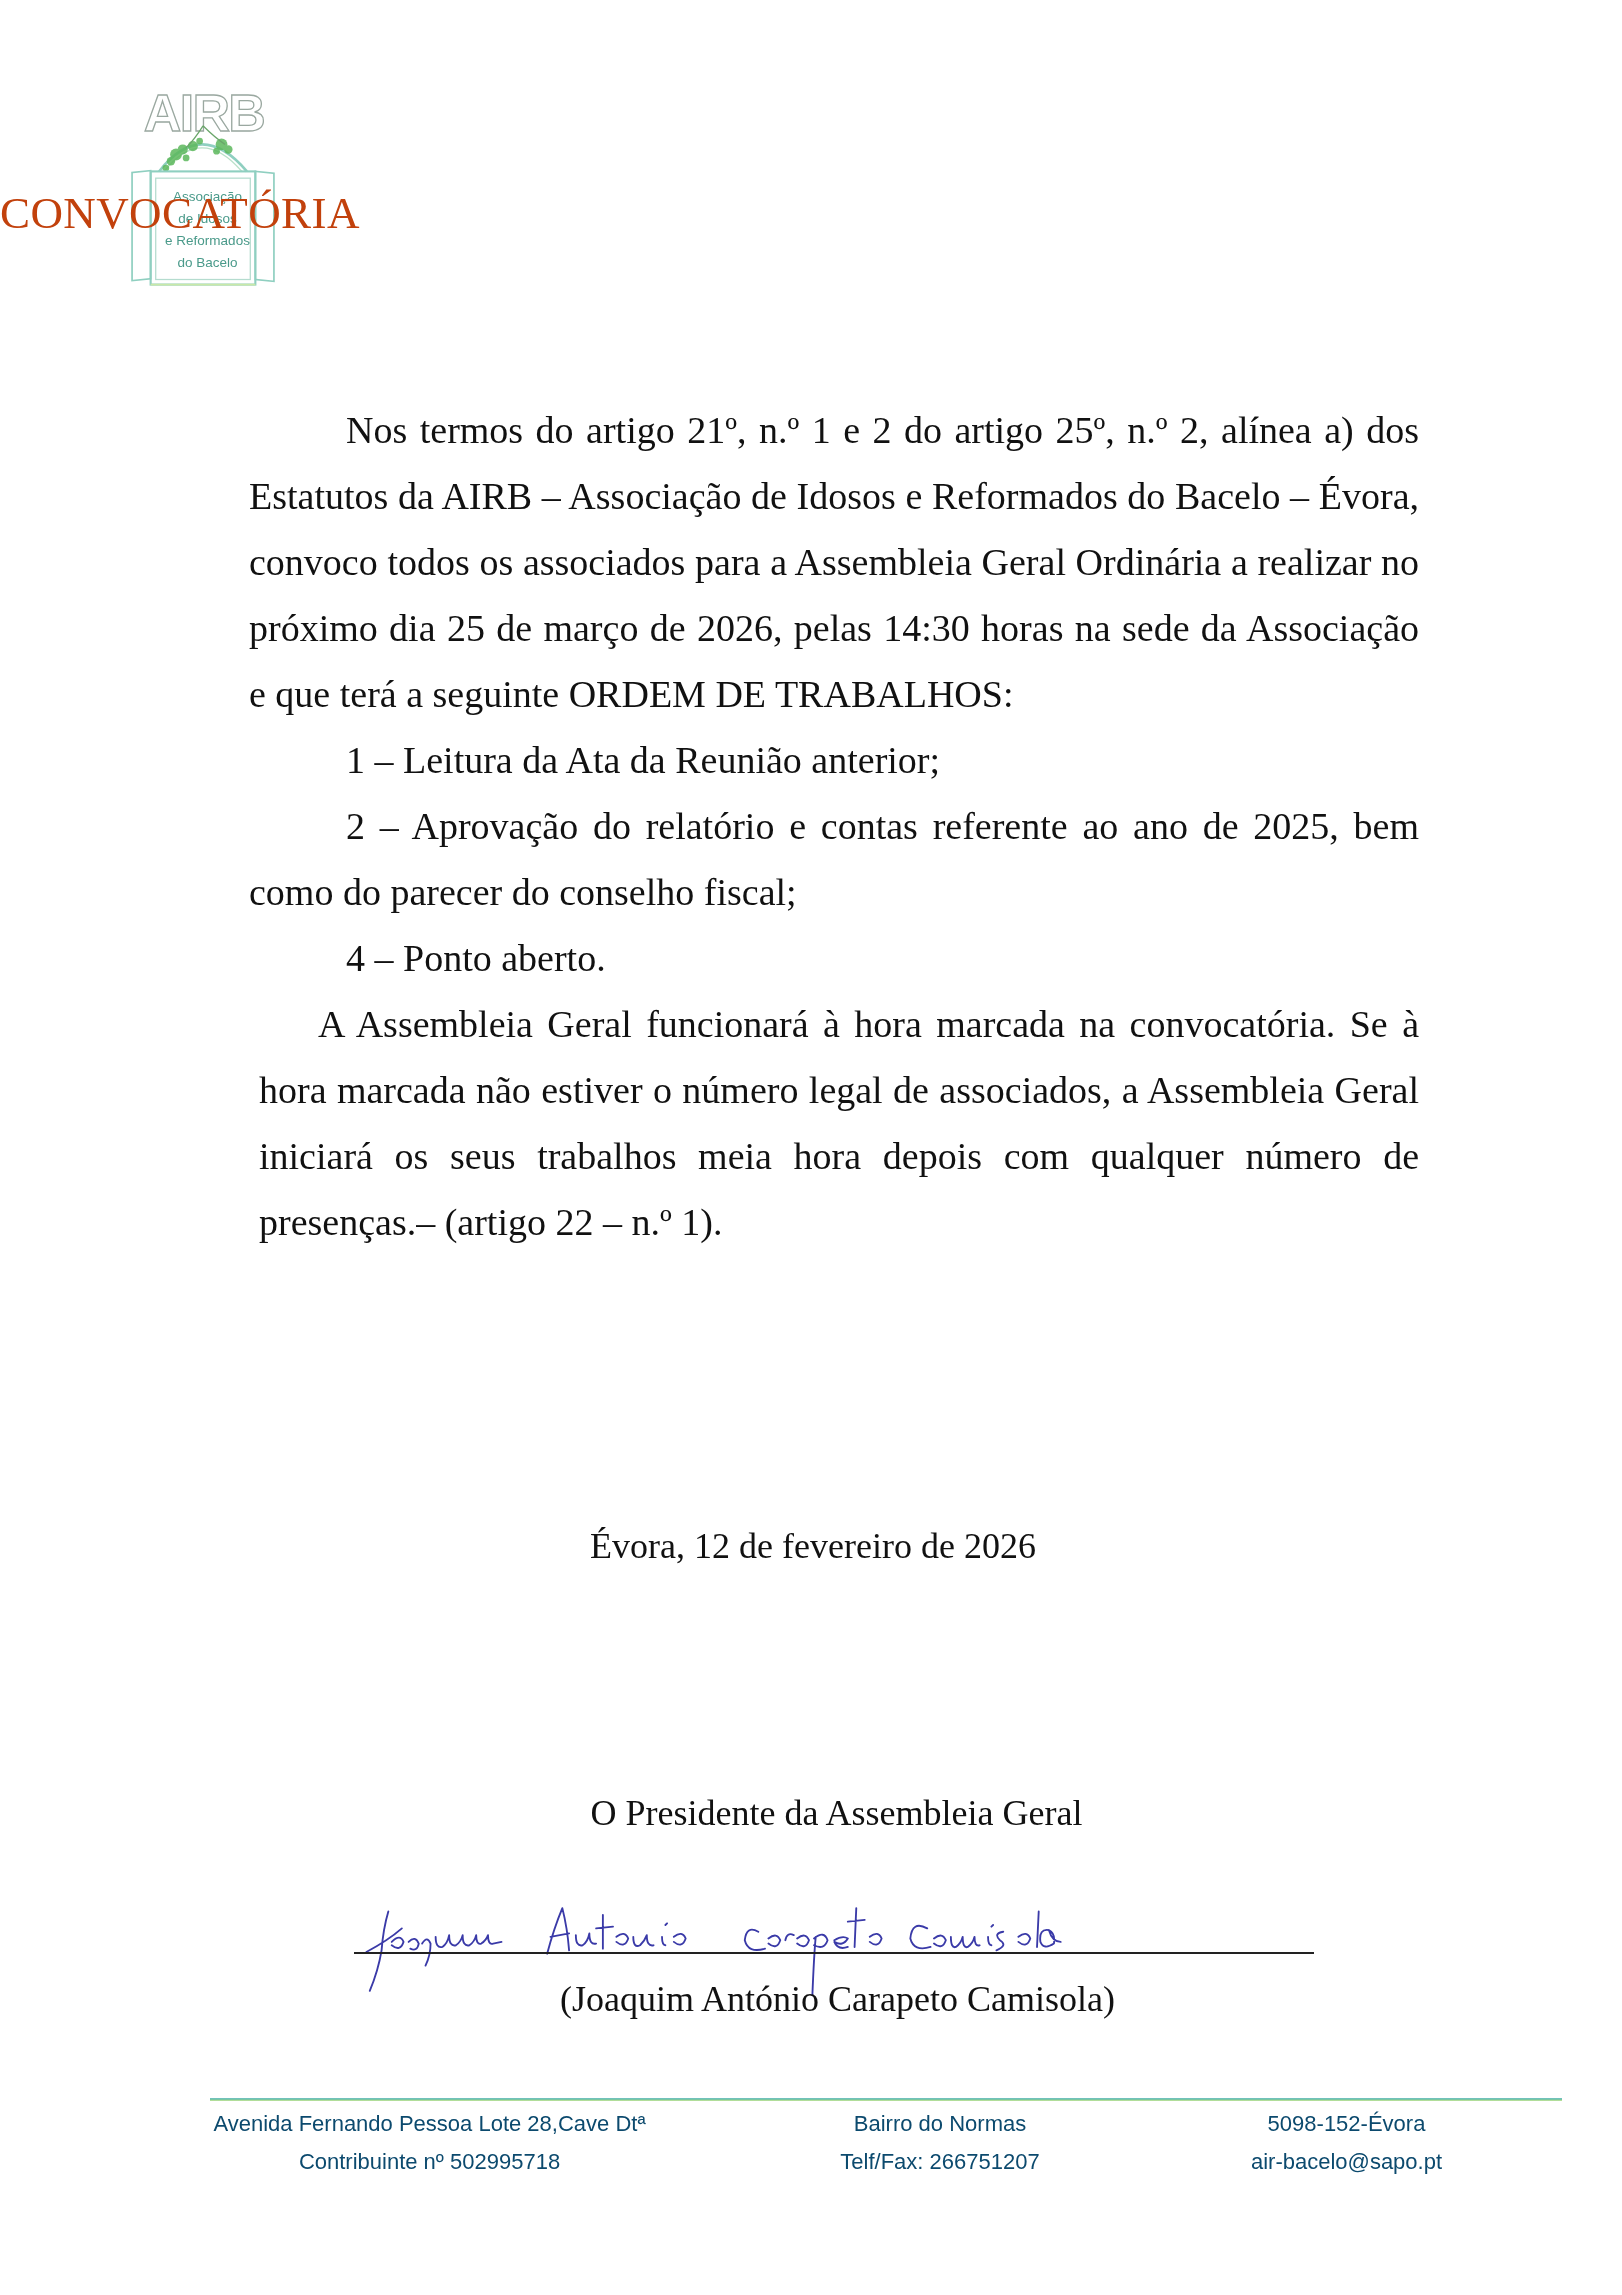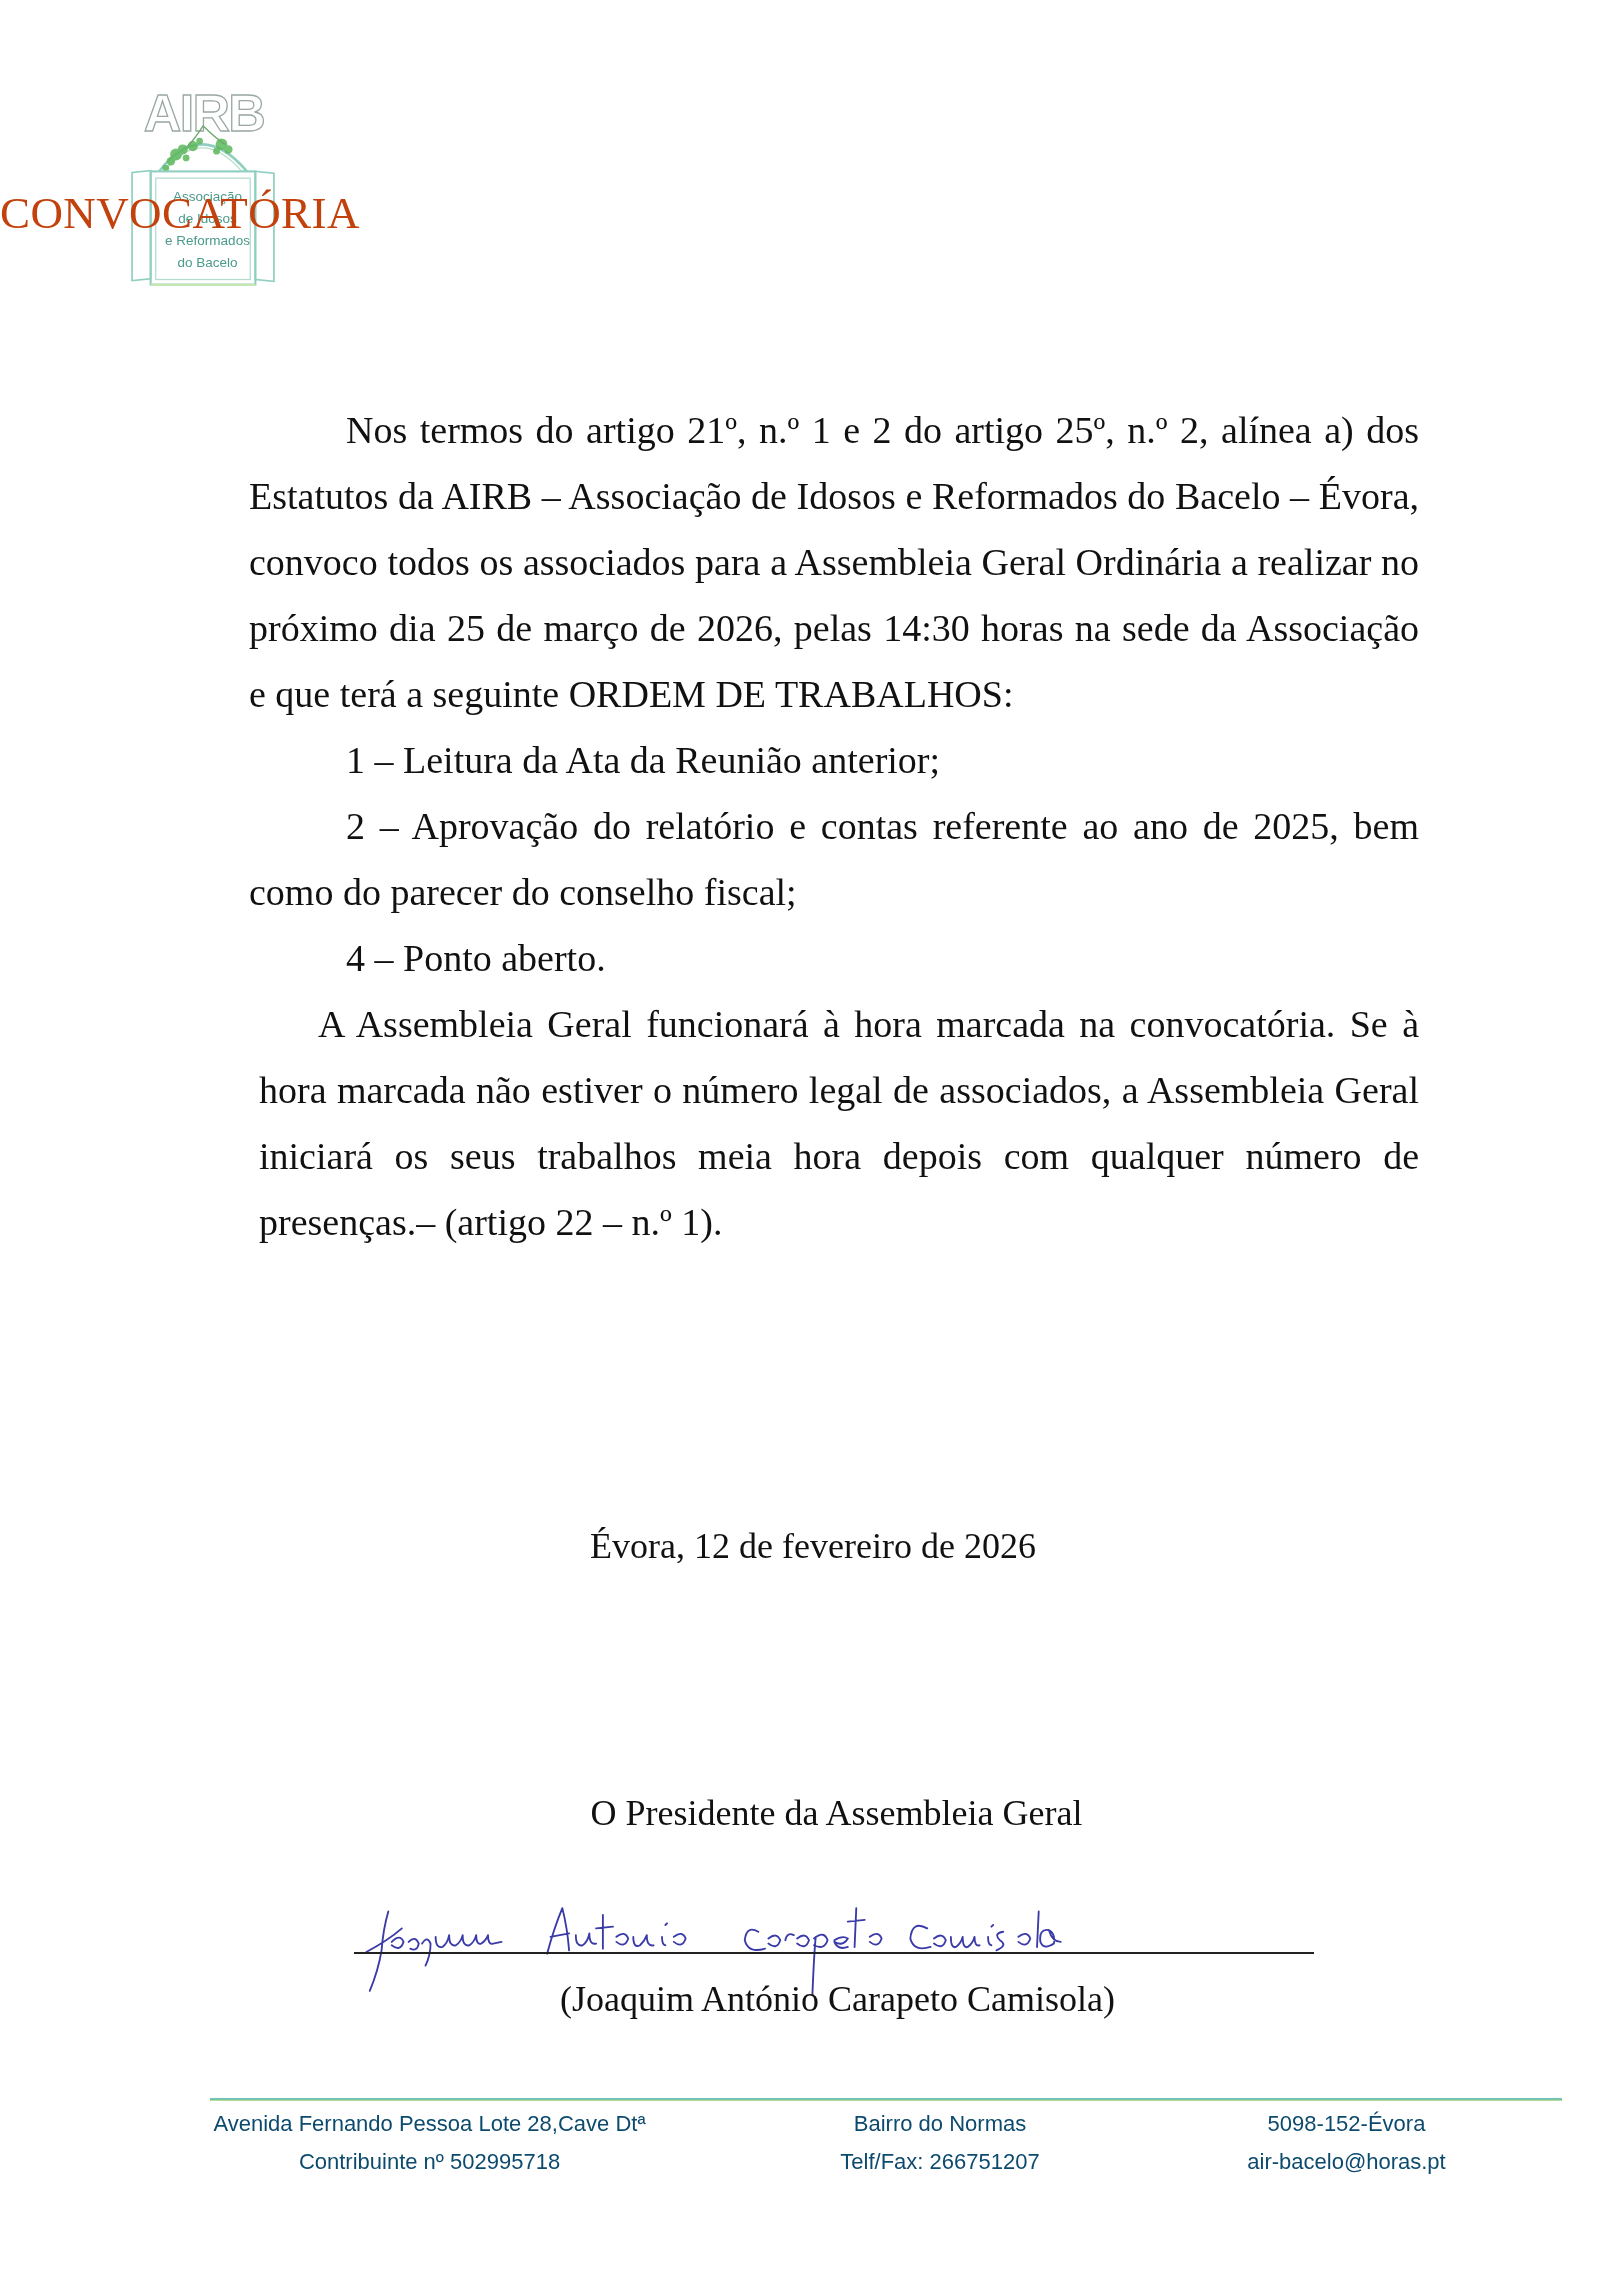--- a/index.html
+++ b/index.html
@@ -117,18 +117,18 @@
     <div class="fcol fcol-1">
       <div>Avenida Fernando Pessoa Lote 28,Cave Dtª</div>
       <div>Contribuinte nº 502995718</div>
     </div>
     <div class="fcol fcol-2">
       <div>Bairro do Normas</div>
       <div>Telf/Fax: 266751207</div>
     </div>
     <div class="fcol fcol-3">
       <div>5098-152-Évora</div>
-      <div>air-bacelo@horas.pt</div>
+      <div>air-bacelo@sapo.pt</div>
     </div>
   </div>
 
 </div>
 
 
 </body></html>

